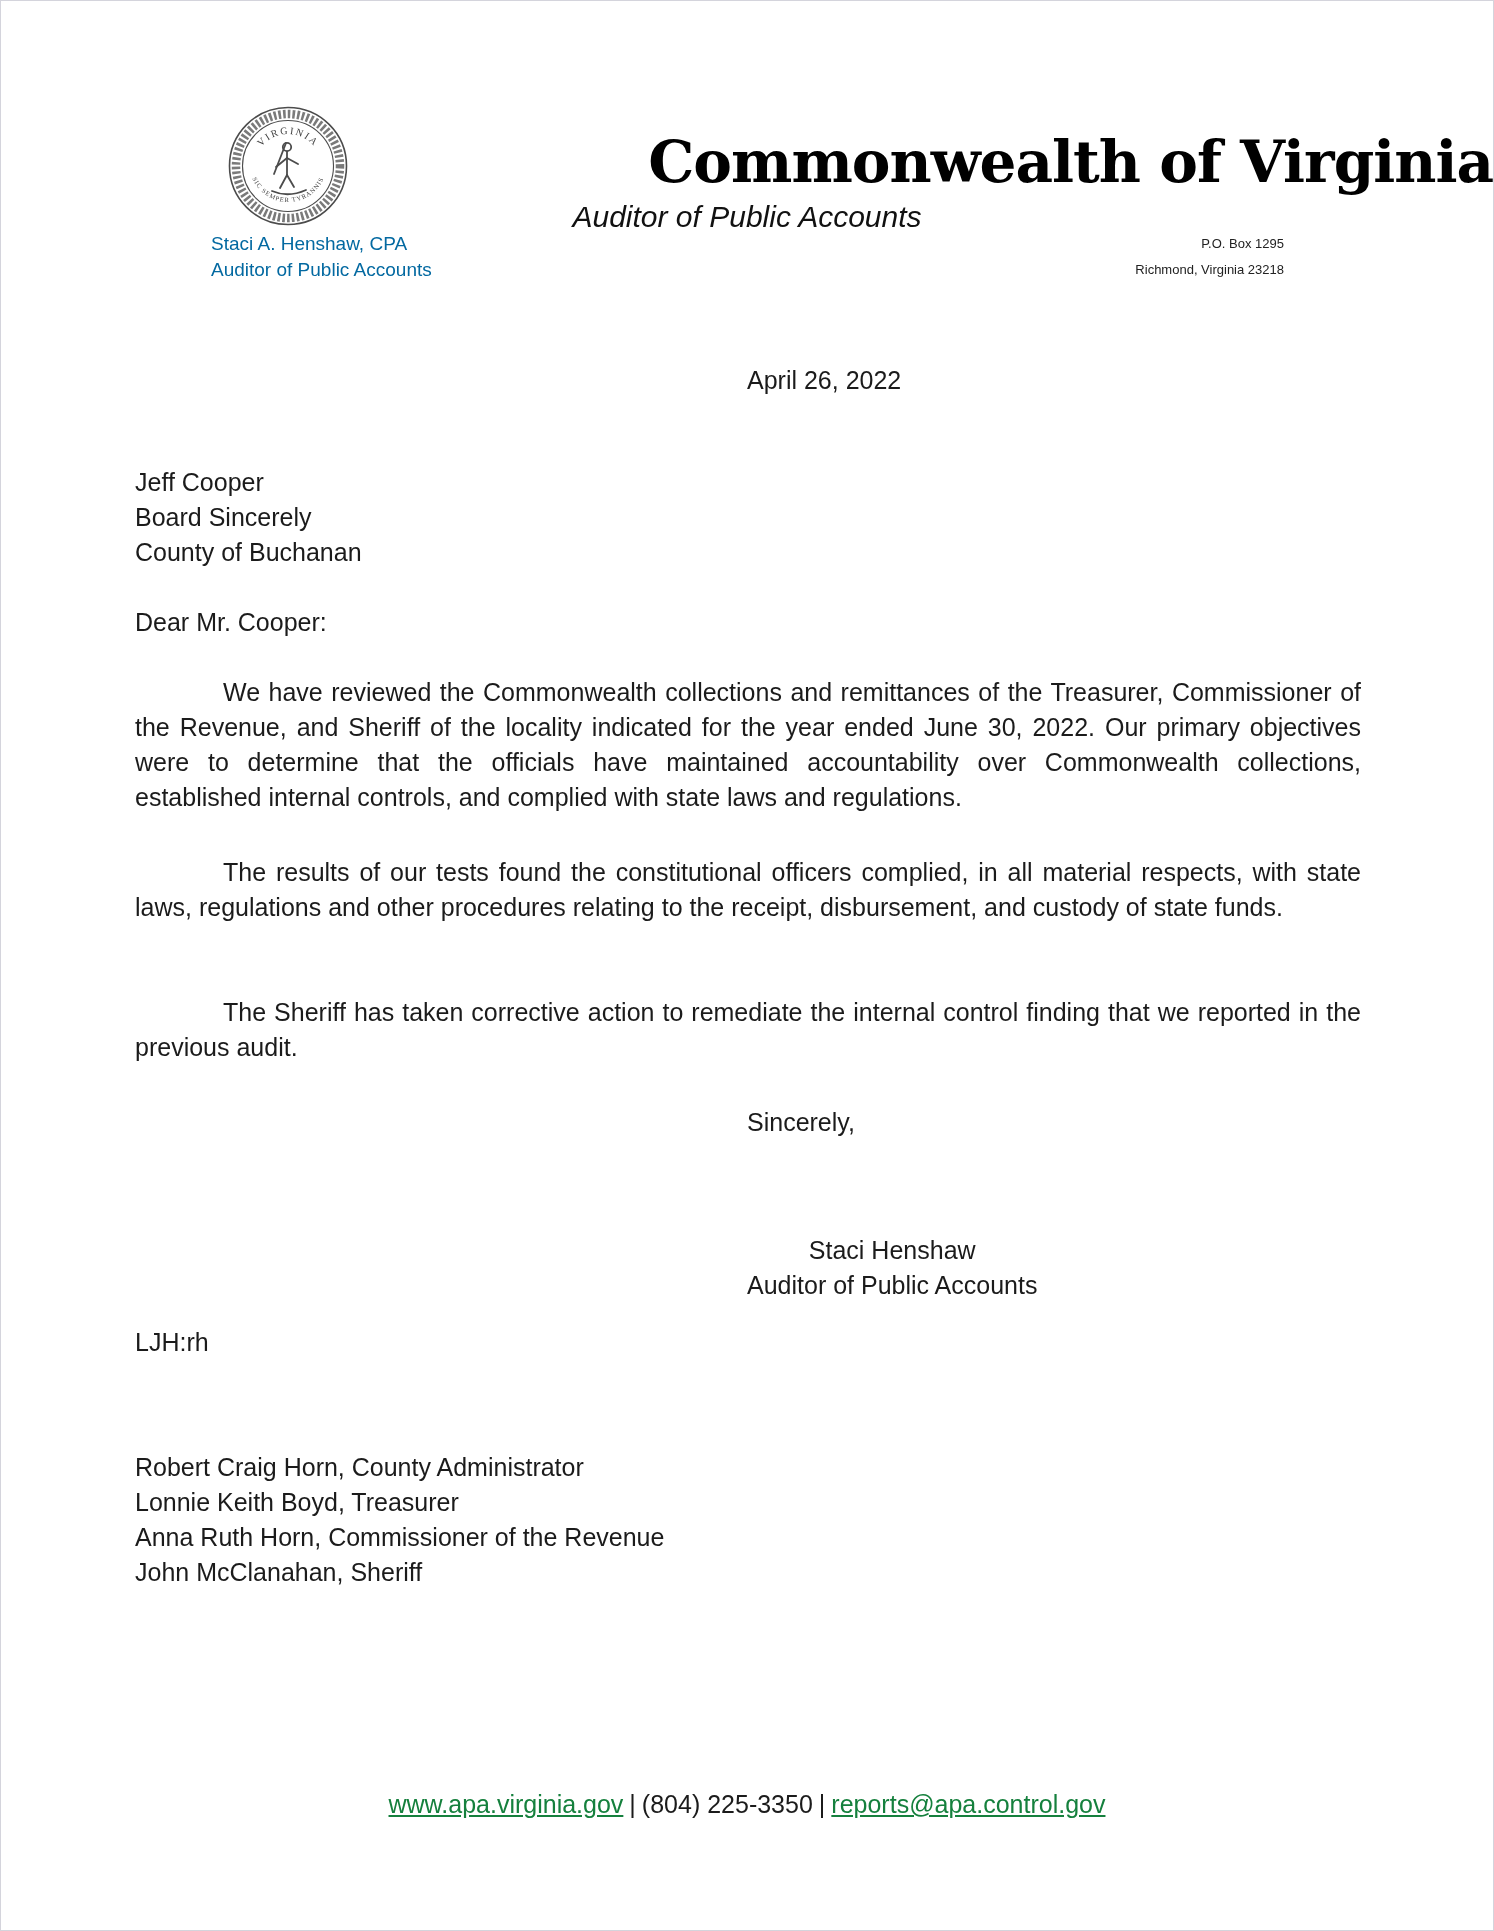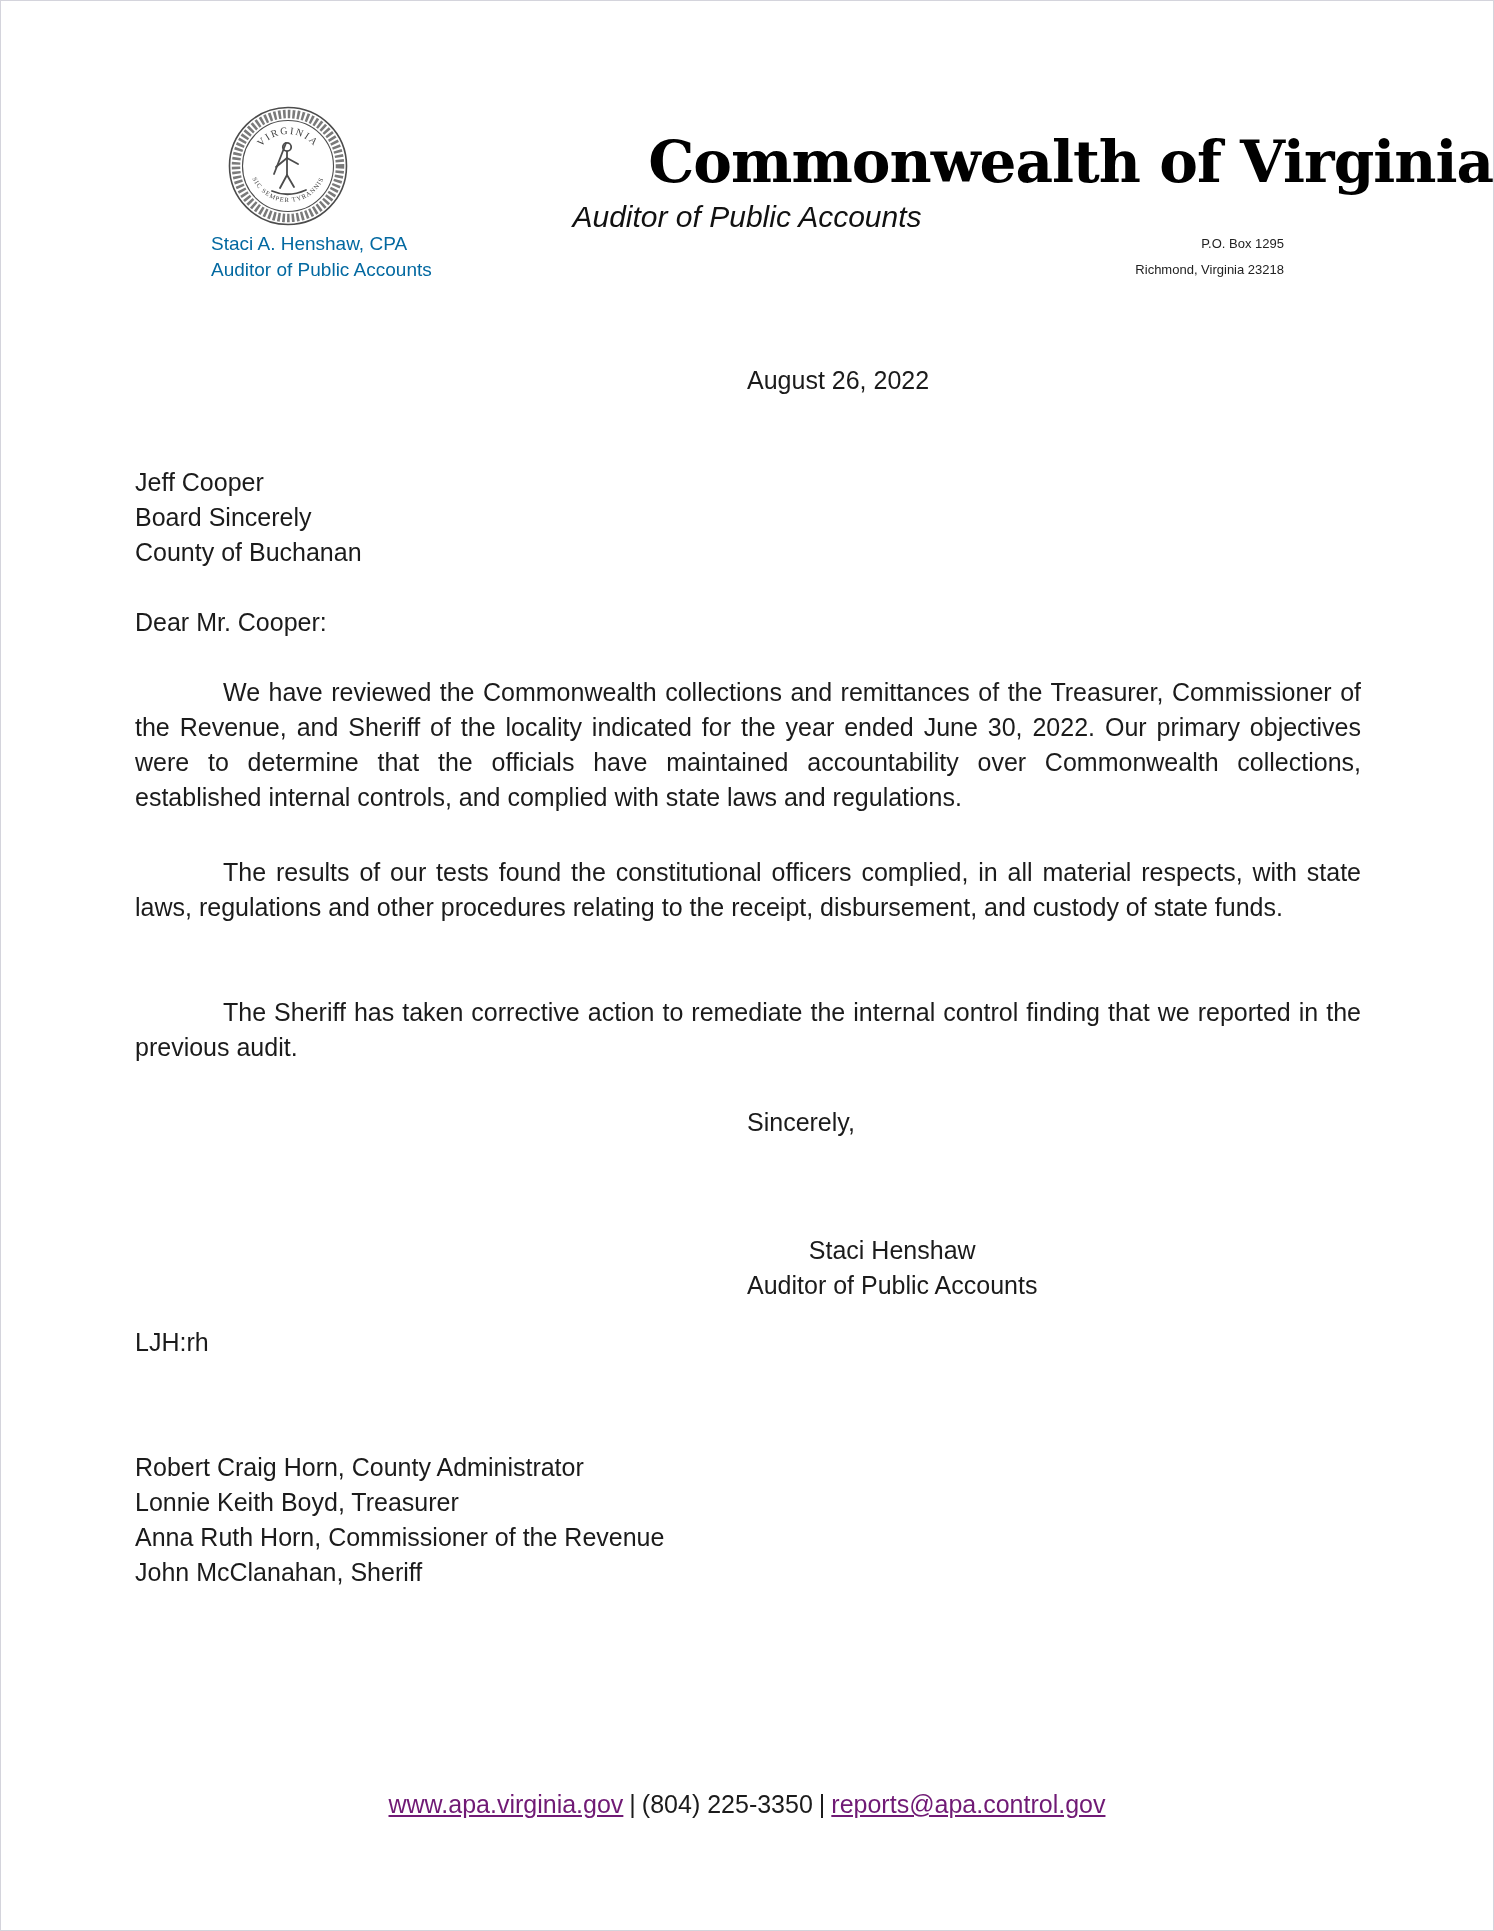--- a/index.html
+++ b/index.html
@@ -58,21 +58,21 @@
   .signature{position:absolute;left:746px;top:1232px;text-align:center;}
   .reference{position:absolute;left:134px;top:1324px;}
   .cc{position:absolute;left:134px;top:1449px;display:flex;}
   .cc-label{width:91px;flex:0 0 91px;}
   
   .footer{
     position:absolute;left:0;right:0;top:1786px;
     text-align:center;
   }
   .footer a{
-    color:#701a75;
+    color:#15803d;
     text-decoration:underline;
   }
   .footer .sep{color:#1b1b1b;padding:0 6px;}
 </style>
 </head>
 <body>
 
 <div class="page">
 
   <svg class="seal" width="122" height="122" viewBox="0 0 122 122" aria-hidden="true">
@@ -107,21 +107,21 @@
   <div class="lh-left">
     <div>Staci A. Henshaw, CPA</div>
     <div>Auditor of Public Accounts</div>
   </div>
 
   <div class="lh-right">
     <div>P.O. Box 1295</div>
     <div>Richmond, Virginia 23218</div>
   </div>
 
-  <div class="date">August 26, 2022</div>
+  <div class="date">April 26, 2022</div>
 
   <div class="recipient">
     <div>Jeff Cooper</div>
     <div>Board Sincerely</div>
     <div>County of Buchanan</div>
   </div>
 
   <div class="salutation">Dear Mr. Cooper:</div>
 
   <p class="para p1">We have reviewed the Commonwealth collections and remittances of the Treasurer, Commissioner of the Revenue, and Sheriff of the locality indicated for the year ended June 30, 2022. Our primary objectives were to determine that the officials have maintained accountability over Commonwealth collections, established internal controls, and complied with state laws and regulations.</p>

